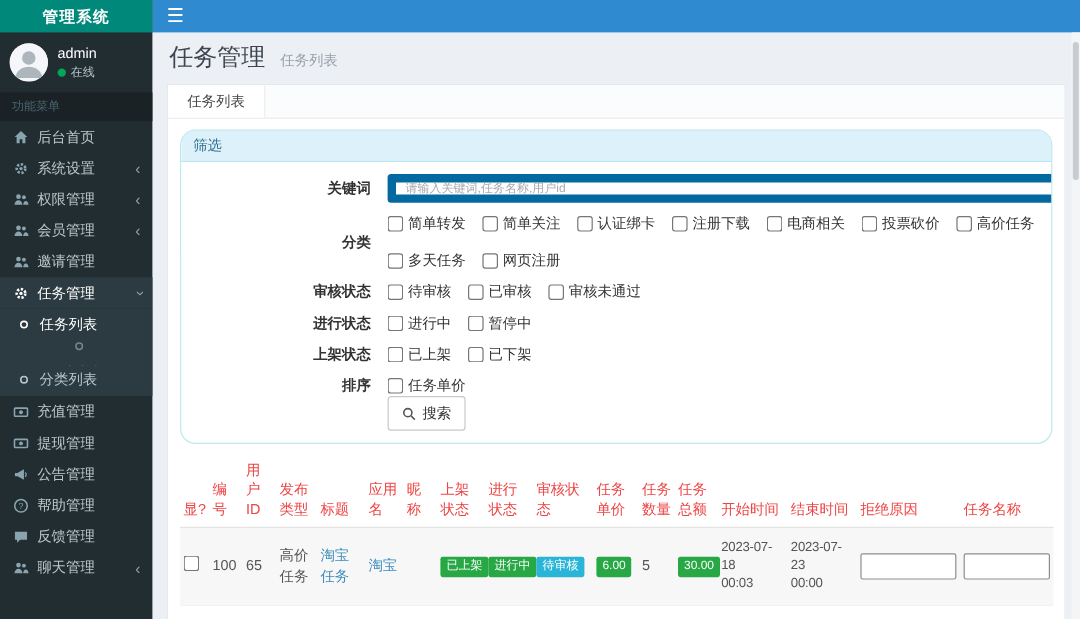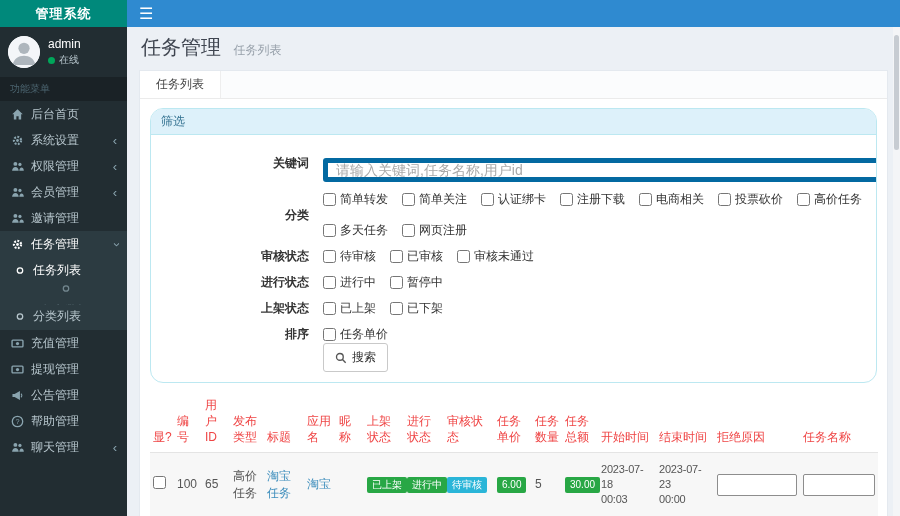--- a/index.html
+++ b/index.html
@@ -42,21 +42,21 @@
   .panel-body{padding:9px 10px;}
 
   
   .filter-card{border:1px solid var(--filter-border,#bce8f1);border-radius:13px;overflow:hidden;}
   .filter-head{background:var(--filter-head-bg,#ddf1fa);color:var(--filter-head-text,#31708f);font-size:12px;padding:4px 10px;border-bottom:1px solid var(--filter-border,#bce8f1);}
   .filter-body{padding:10px 10px 10px;}
   .frow{display:flex;align-items:center;margin-bottom:9px;}
   .frow:last-child{margin-bottom:0;}
   .f-label{width:148px;text-align:right;padding-right:14px;font-size:12px;font-weight:bold;color:#333;flex:0 0 148px;}
   .f-controls{display:flex;align-items:center;flex-wrap:wrap;gap:14px;font-size:12px;color:#333;}
-  .keyword-input{width:572px;height:24px;border:5px solid #0369a1;border-radius:3px;padding:0 8px;font-size:14px;color:#333;box-sizing:border-box;margin-top:13px;}
+  .keyword-input{width:572px;height:24px;border:7px solid #0369a1;border-radius:3px;padding:0 8px;font-size:10px;color:#333;box-sizing:border-box;}
   .keyword-input::placeholder{color:#a9a9a9;}
   .cb{display:inline-flex;align-items:center;gap:4px;cursor:pointer;}
   .cb input{width:13px;height:13px;margin:0;}
   .search-btn{display:inline-flex;align-items:center;gap:5px;padding:5px 11px;background:#fff;border:1px solid #c9c9c9;border-radius:3px;font-size:12px;color:#333;cursor:pointer;}
 
   
   .table-wrap{margin-top:10px;}
   table.task{border-collapse:collapse;table-layout:fixed;width:728px;font-size:12px;color:#555;}
   table.task th{font-weight:400;color:#ef4444;text-align:left;vertical-align:bottom;padding:4px 3px 6px;border-bottom:1px solid #e4e4e4;line-height:1.35;}
   table.task td{padding:9px 3px;vertical-align:middle;border-top:1px solid #f0f2f4;line-height:1.4;}
@@ -215,20 +215,28 @@
           <span class="mi-label">公告管理</span>
         </div>
         <div class="menu-item">
           <span class="mi-icon">
             <svg viewBox="0 0 16 16" width="13" height="13" fill="currentColor">
               <circle cx="8" cy="8" r="6.4" fill="none" stroke="currentColor" stroke-width="1.6"></circle>
               <text x="8" y="11.2" text-anchor="middle" font-size="9" fill="currentColor">?</text>
             </svg>
           </span>
           <span class="mi-label">帮助管理</span>
+        </div>
+        <div class="menu-item">
+          <span class="mi-icon">
+            <svg viewBox="0 0 16 16" width="13" height="13" fill="currentColor">
+              <path d="M1.8 2.6h12.4v8.2H7.2l-3.2 3v-3H1.8z"></path>
+            </svg>
+          </span>
+          <span class="mi-label">反馈管理</span>
         </div>
         <div class="menu-item">
           <span class="mi-icon">
             <svg viewBox="0 0 16 16" width="13" height="13" fill="currentColor">
               <circle cx="5.4" cy="4.8" r="2.4"></circle>
               <circle cx="11" cy="5.4" r="2"></circle>
               <path d="M1.3 13.2c.2-3 2-4.7 4.1-4.7s3.9 1.7 4.1 4.7z"></path>
               <path d="M10.2 13.2c.2-2.3 1.2-3.9 2.7-3.9s2.7 1.5 2.9 3.9z"></path>
             </svg>
           </span>

